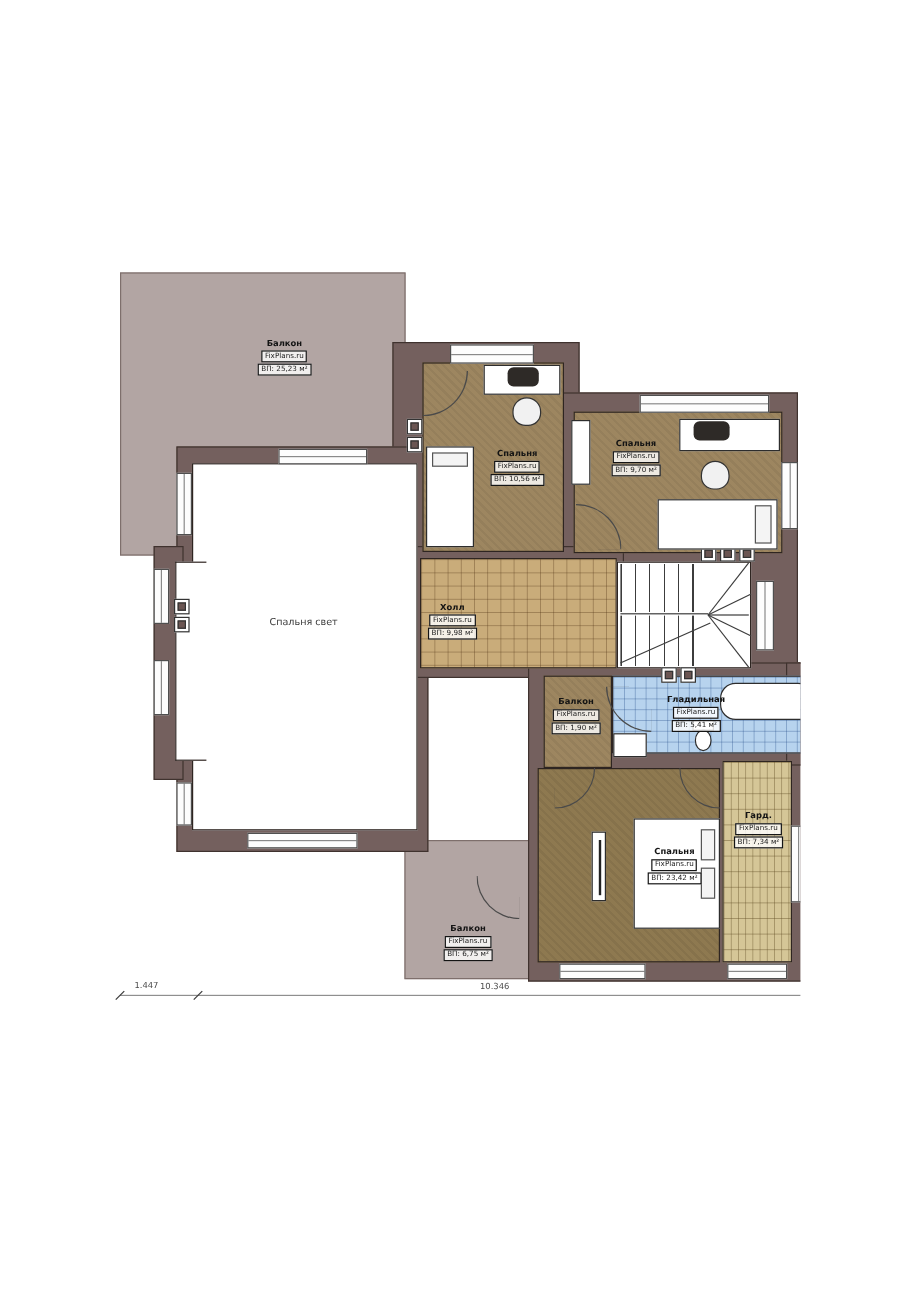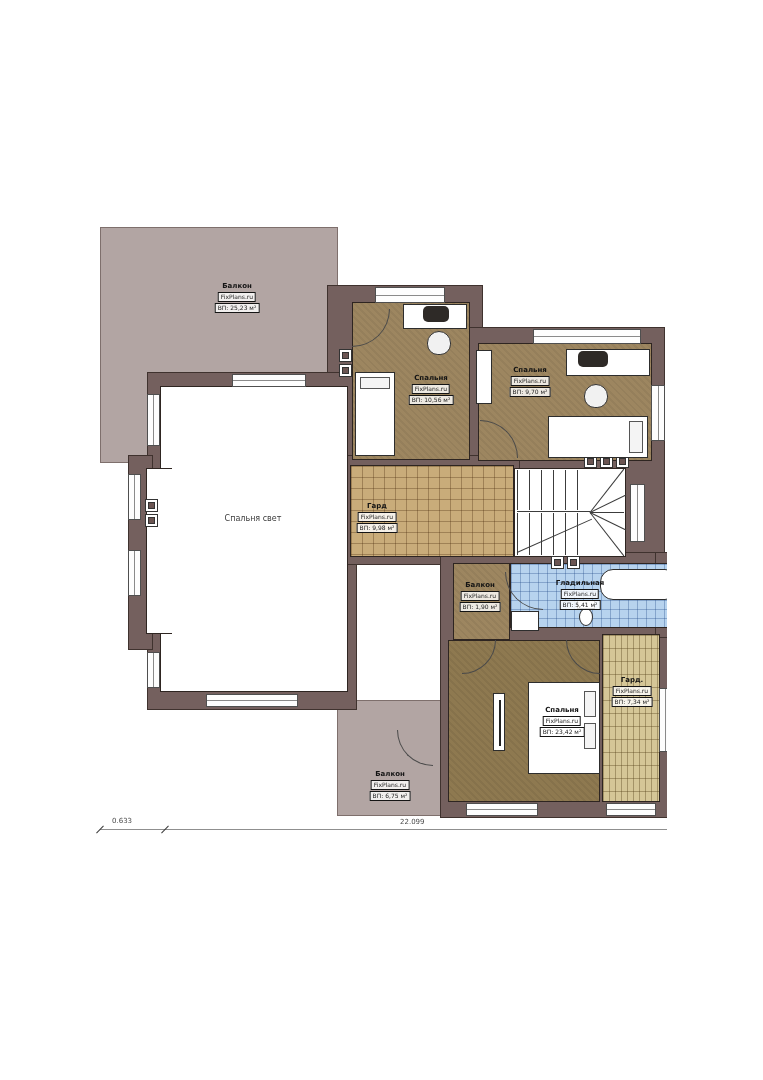--- a/index.html
+++ b/index.html
@@ -141,21 +141,21 @@
     <div class="nm">Спальня</div>
     <div class="bx">FixPlans.ru</div>
     <div class="bx">ВП: 10,56 м²</div>
   </div>
   <div class="label" style="left:530px;top:366px;">
     <div class="nm">Спальня</div>
     <div class="bx">FixPlans.ru</div>
     <div class="bx">ВП: 9,70 м²</div>
   </div>
   <div class="label" style="left:377px;top:502px;">
-    <div class="nm">Гард</div>
+    <div class="nm">Холл</div>
     <div class="bx">FixPlans.ru</div>
     <div class="bx">ВП: 9,98 м²</div>
   </div>
   <div class="room-caption" style="left:253px;top:514px;">Спальня свет</div>
   <div class="label" style="left:480px;top:581px;">
     <div class="nm">Балкон</div>
     <div class="bx">FixPlans.ru</div>
     <div class="bx">ВП: 1,90 м²</div>
   </div>
   <div class="label" style="left:580px;top:579px;">
@@ -183,16 +183,16 @@
   <div class="tick" style="left:697px;top:228px;transform:rotate(-45deg);"></div>
   <div class="tick" style="left:697px;top:287px;transform:rotate(-45deg);"></div>
   <div class="tick" style="left:697px;top:816px;transform:rotate(-45deg);"></div>
   <div class="dimlabel vtext" style="left:682px;top:253px;">1.500</div>
   <div class="dimlabel vtext" style="left:680px;top:548px;">13.380</div>
 
   <div class="dimline" style="left:100px;top:829px;width:605px;height:1px;"></div>
   <div class="tick" style="left:95px;top:829px;transform:rotate(-45deg);"></div>
   <div class="tick" style="left:160px;top:829px;transform:rotate(-45deg);"></div>
   <div class="tick" style="left:698px;top:829px;transform:rotate(-45deg);"></div>
-  <div class="dimlabel" style="left:112px;top:817px;">0.633</div>
-  <div class="dimlabel" style="left:400px;top:818px;">22.099</div>
+  <div class="dimlabel" style="left:112px;top:817px;">1.447</div>
+  <div class="dimlabel" style="left:400px;top:818px;">10.346</div>
 
 </div>
 
 </body></html>

